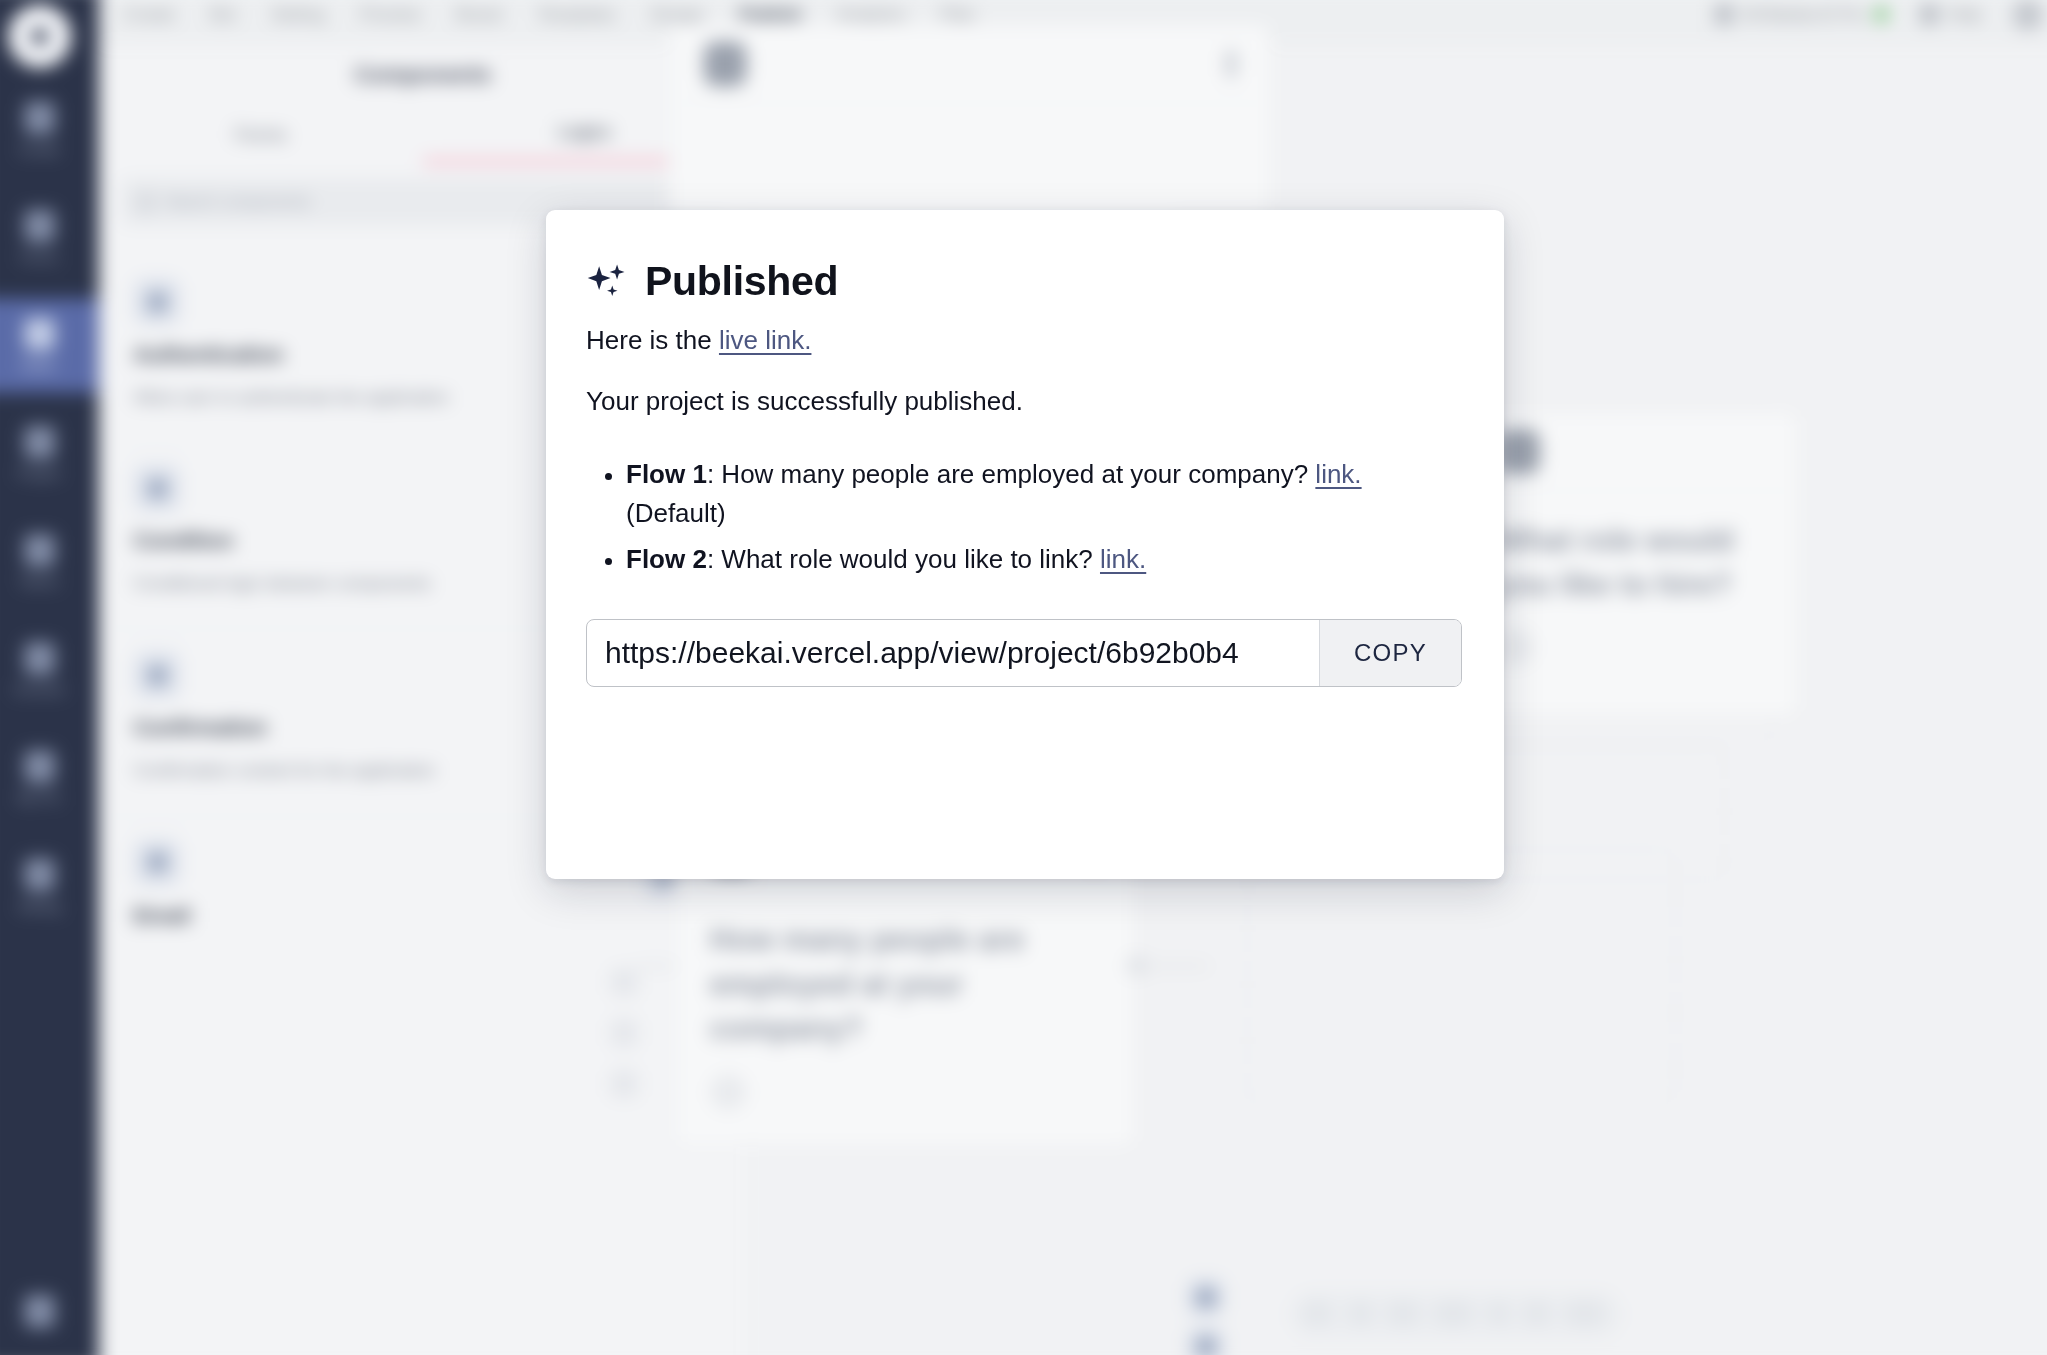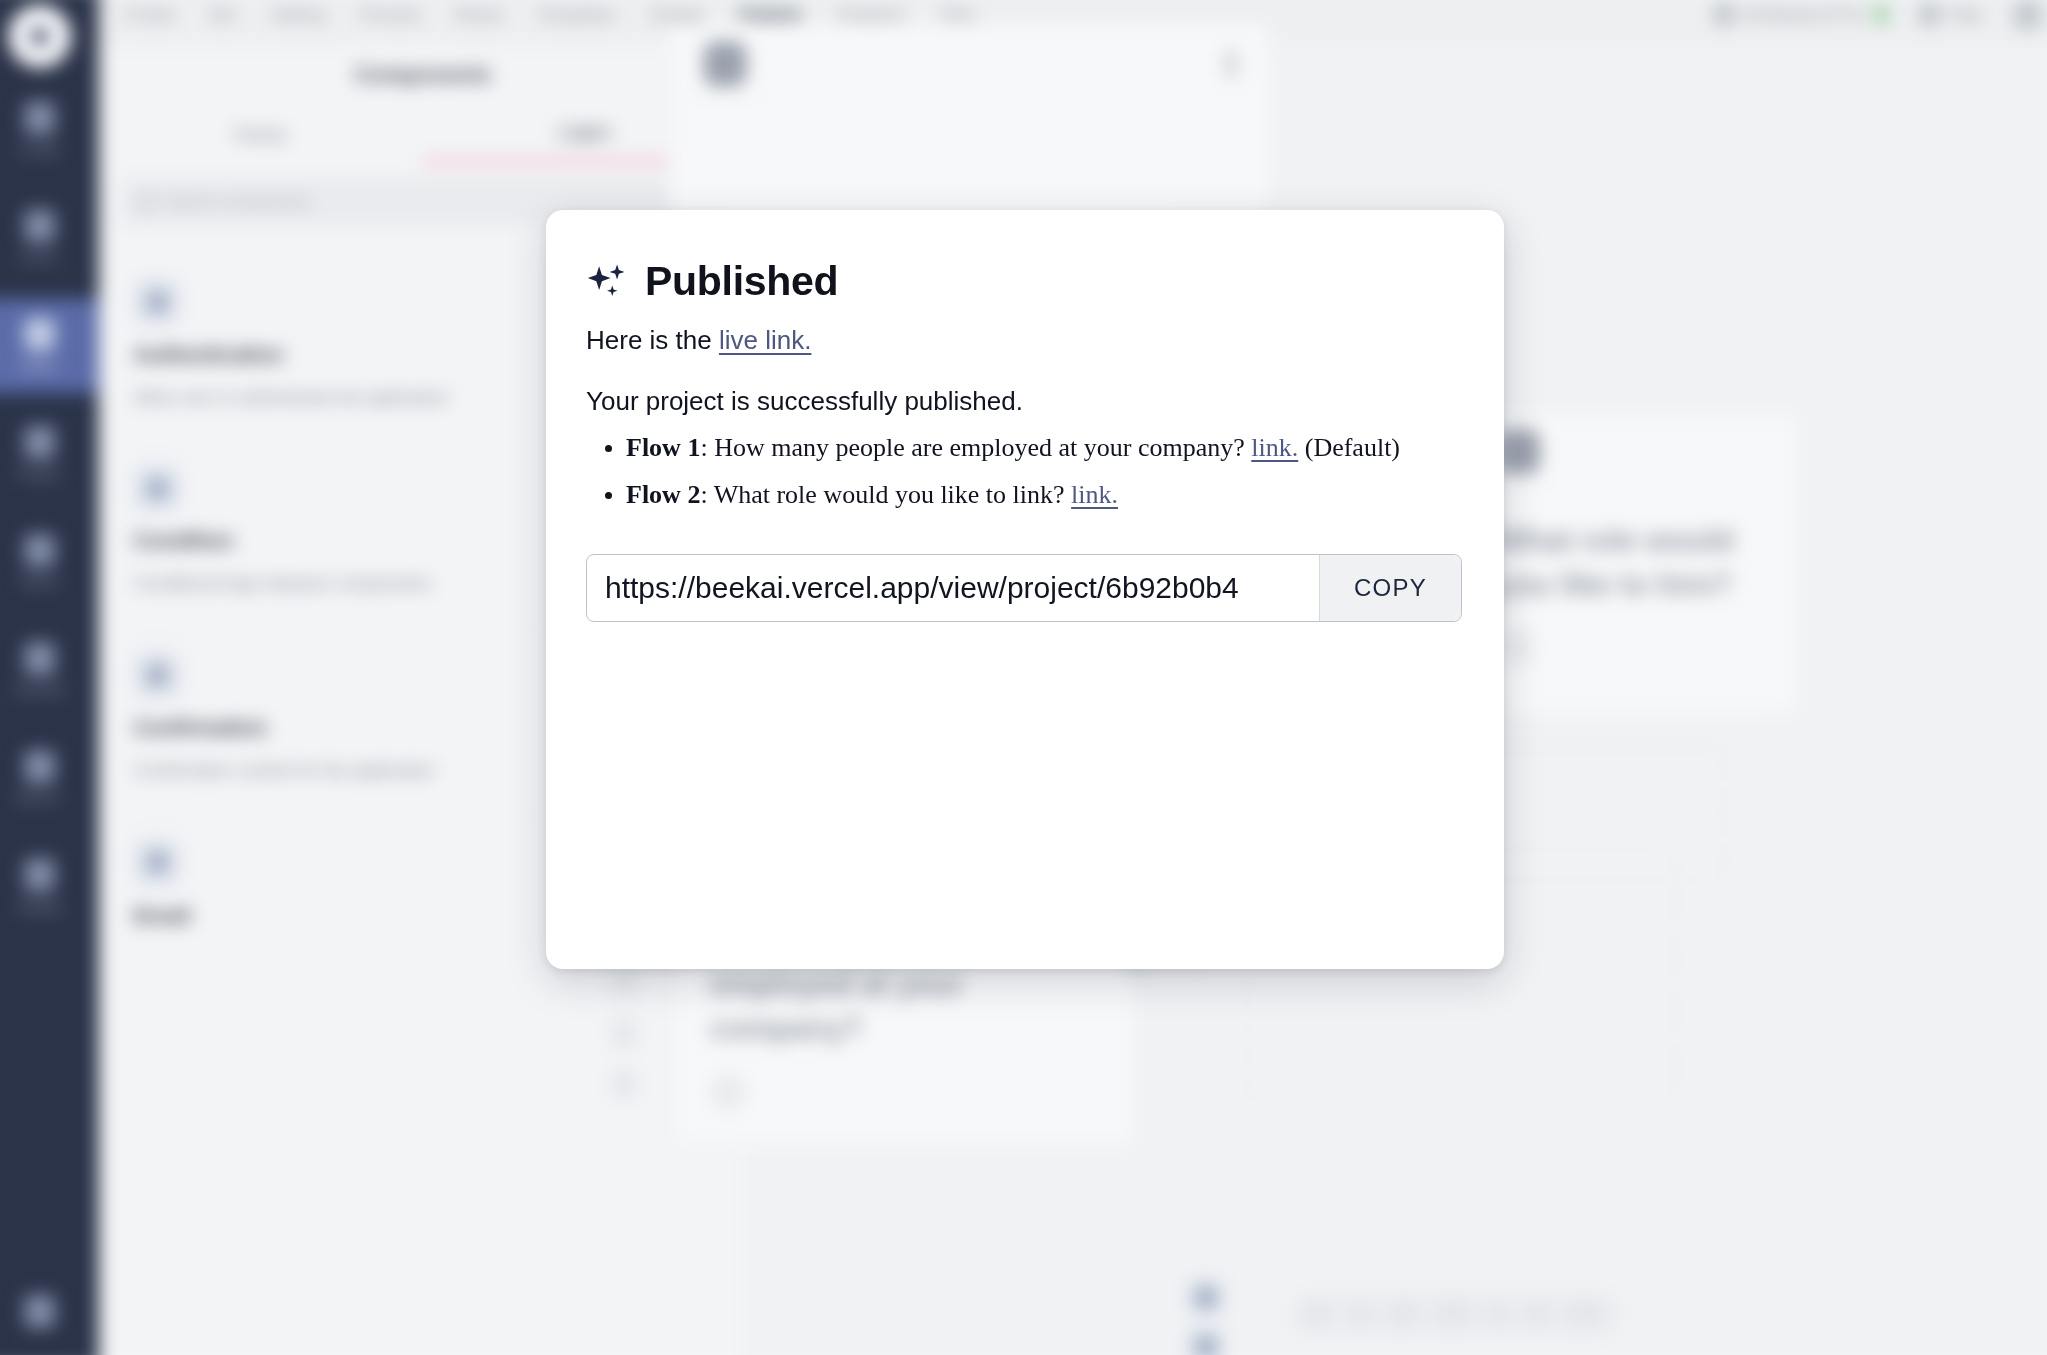--- a/index.html
+++ b/index.html
@@ -130,39 +130,39 @@
   .edge { position: absolute; background: #dcdee2; }
   .mini-stack { position: absolute; display: flex; flex-direction: column; gap: 22px; }
   .mini-chip { width: 28px; height: 28px; border-radius: 7px; background: #e6e8ec; }
   .ghost-box { position: absolute; border: 1px dashed #dcdee3; border-radius: 12px; }
   .wide-bar { position:absolute; height: 48px; border-radius: 24px; background: #eceef1; }
   .wide-bar .seg { position:absolute; top: 11px; height: 24px; border-radius: 12px; background: #e3e6ea; }
 
   
   .modal {
     position: absolute;
-    left: 546px; top: 210px; width: 958px; height: 759px;
-    background: #ffffff; border-radius: 17px;
+    left: 546px; top: 210px; width: 958px; height: 669px;
+    background: #ffffff; border-radius: 9px;
     box-shadow: 0 12px 40px rgba(20,26,45,0.17), 0 3px 10px rgba(20,26,45,0.10);
     padding: 48px 0 0 0;
   }
   .modal-inner { padding: 0 40px; }
   .modal-title {
     display: flex; align-items: center; gap: 17px;
     font-size: 41px; font-weight: bold; color: #10131c; letter-spacing: -0.3px;
   }
   .spark { width: 42px; height: 42px; flex: none; }
   .modal-p {
     margin-top: 29px; font-size: 26px; color: #101320; line-height: 1.22;
   }
   .modal-p.second { margin-top: 20px; }
   a.lnk {
     color: #4d5781; text-decoration: underline; text-underline-offset: 4px;
   }
-  .flow-list { margin-top: 12px; padding-left: 40px; font-family: Liberation Serif, serif; }
+  .flow-list { margin-top: 38px; padding-left: 40px; }
   .flow-list li {
     font-size: 26px; color: #101320; line-height: 1.48; margin-bottom: 8px;
   }
   .flow-list li::marker { font-size: 24px; }
   .flow-list b { font-weight: bold; }
   .url-row {
     margin-top: 40px;
     display: flex; align-items: stretch;
     height: 68px; width: 876px;
     border: 1px solid #bfc2c7; border-radius: 8px; overflow: hidden;

